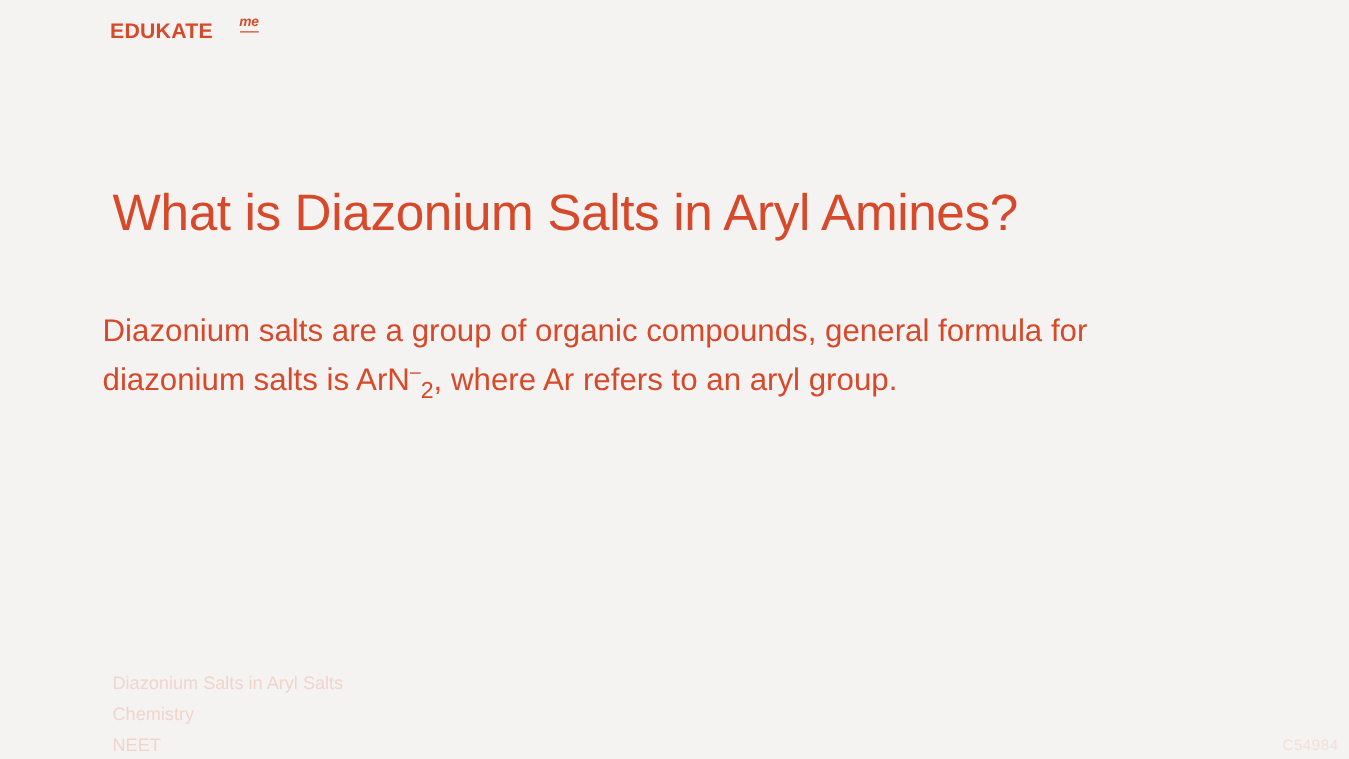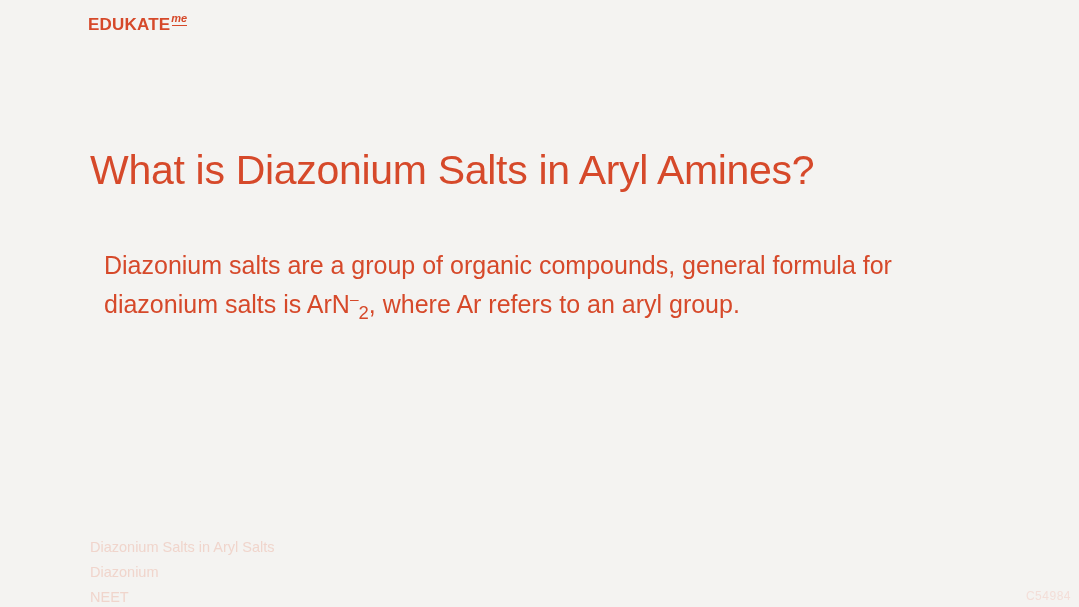--- a/index.html
+++ b/index.html
@@ -36,21 +36,21 @@
     font-weight: bold;
     letter-spacing: 0.2px;
     color: #d6492a;
   }
   .logo-sup {
     position: relative;
     font-size: 11px;
     font-weight: bold;
     font-style: italic;
     color: #d6492a;
-    margin-left: 1px;
+    margin-left: 21px;
     top: -3px;
     padding-bottom: 2px;
   }
   .logo-sup::after {
     content: "";
     position: absolute;
     left: 1px;
     right: 0px;
     bottom: 0px;
     height: 1.5px;
@@ -67,21 +67,21 @@
     font-size: 41px;
     font-weight: normal;
     letter-spacing: -0.3px;
     color: #d6492a;
     line-height: 1.12;
   }
 
   
   .body-text {
     position: absolute;
-    left: 104px;
+    left: 82px;
     top: 246px;
     width: 900px;
     margin: 0;
     font-size: 25px;
     font-weight: normal;
     color: #d6492a;
     line-height: 1.56;
   }
   .body-text sup {
     font-size: 0.62em;
@@ -130,19 +130,19 @@
   </div>
 
   <h1 class="heading">What is Diazonium Salts in Aryl Amines?</h1>
 
   <p class="body-text">
     <span>Diazonium salts are a group of organic compounds, general formula for diazonium salts is ArN</span><sup>–</sup><sub>2</sub><span>, where Ar refers to an aryl group.</span>
   </p>
 
   <div class="footer-meta">
     <div>Diazonium Salts in Aryl Salts</div>
-    <div>Diazonium</div>
+    <div>Chemistry</div>
     <div>NEET</div>
   </div>
 
   <div class="watermark">C54984</div>
 
 </div>
 
 </body></html>

